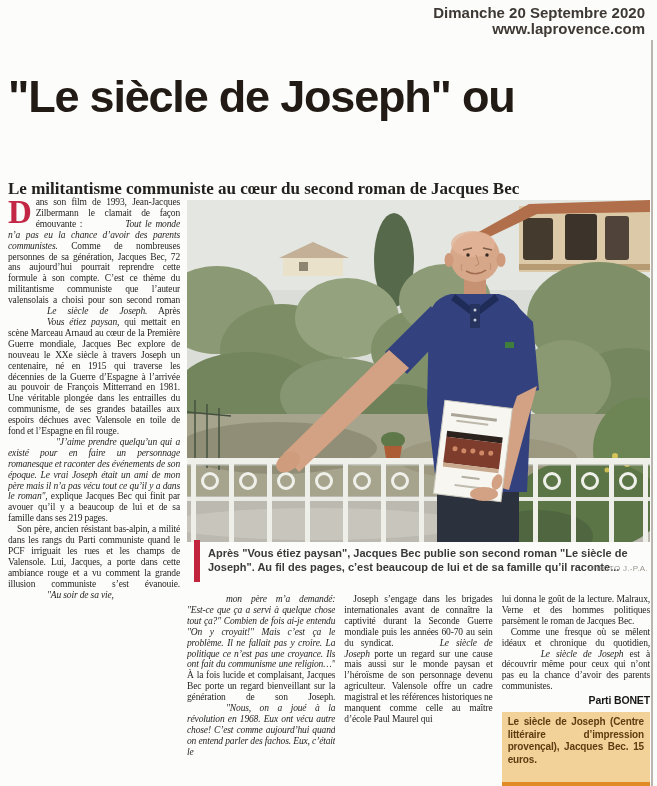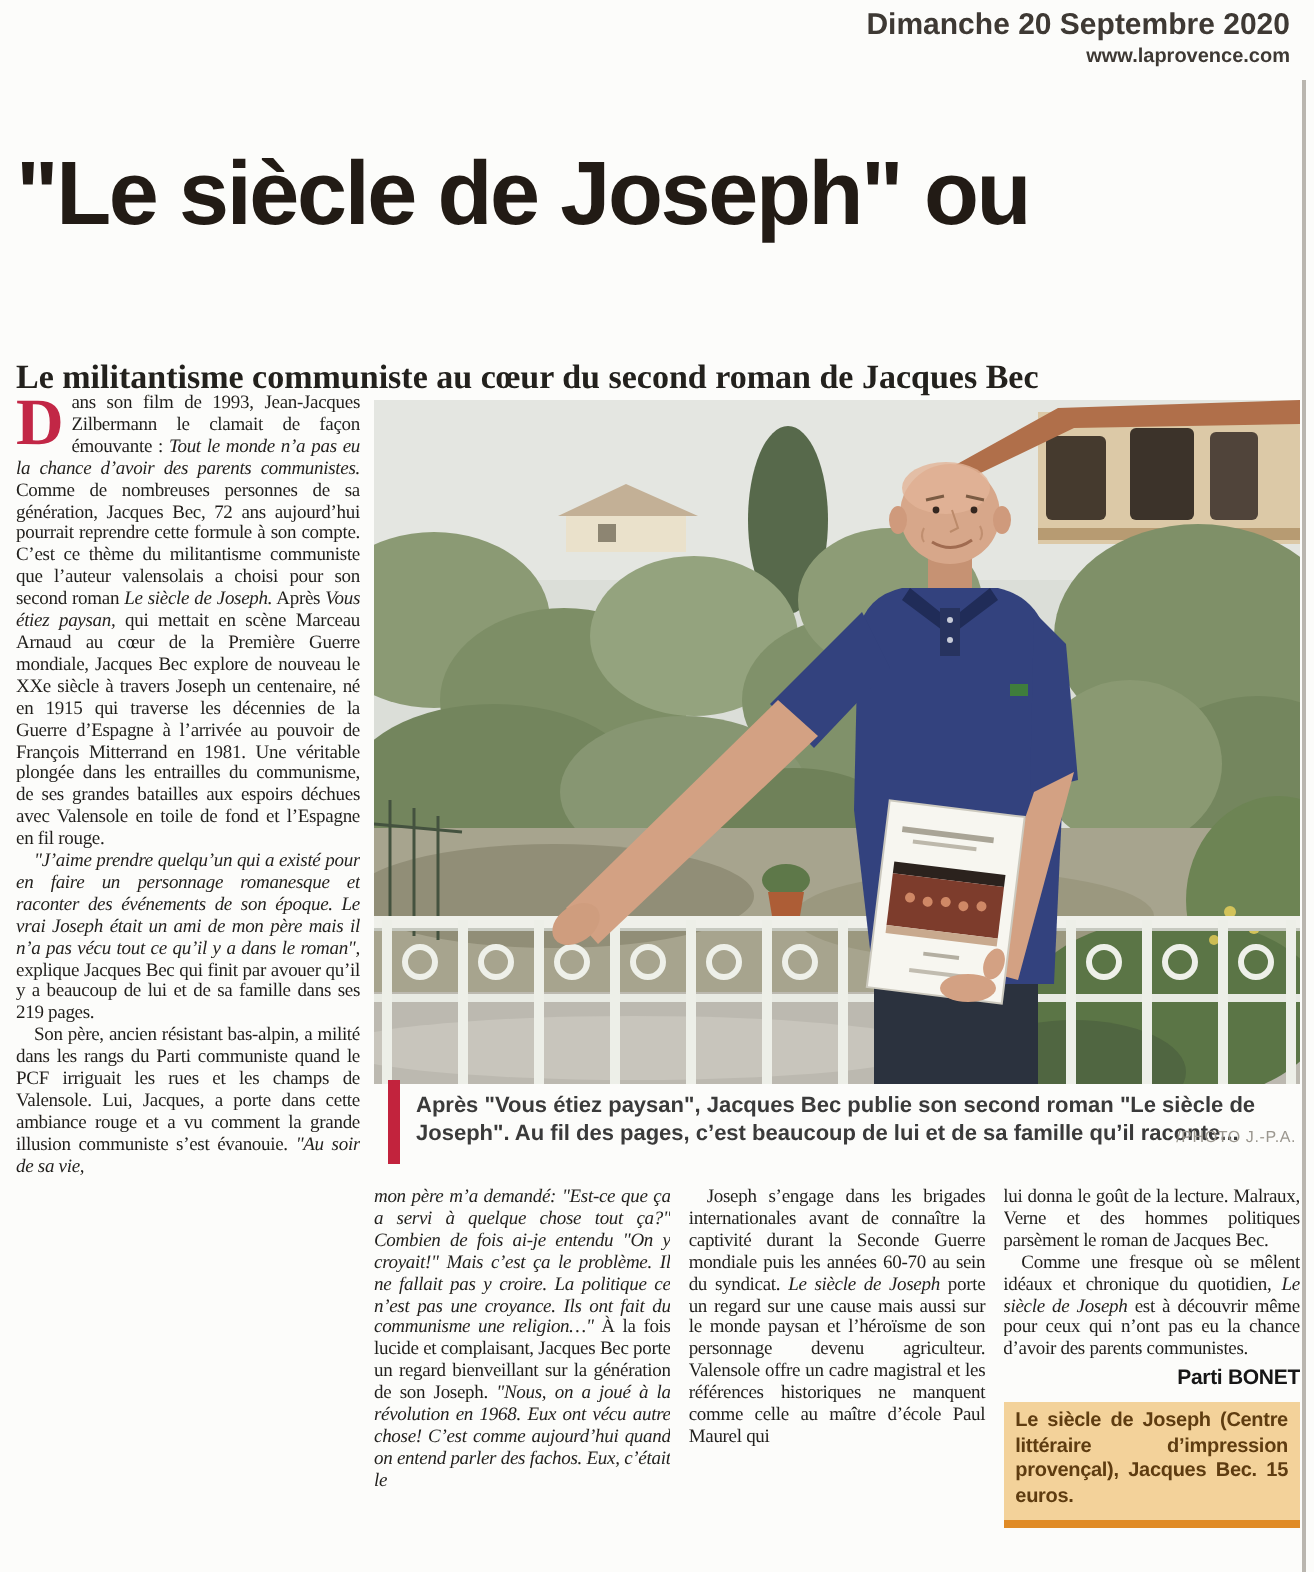--- a/index.html
+++ b/index.html
@@ -4,35 +4,35 @@
 <style>
   html,body { margin:0; padding:0; background:#ffffff; }
   .page {
     position:relative; width:657px; height:786px; overflow:hidden;
     background:#fcfcfa; font-family:"Liberation Serif", serif;
   }
   
   .masthead { position:absolute; top:4px; right:12px; text-align:right;
     font-family:"Liberation Sans", sans-serif; color:#3e3934; }
   .masthead .date { font-size:15px; font-weight:bold; line-height:17px; }
-  .masthead .url  { font-size:10px; font-weight:bold; line-height:15px; }
+  .masthead .url  { font-size:15px; font-weight:bold; line-height:15px; }
 
   
   .headline { position:absolute; top:40px; left:8px; width:644px;
     font-family:"Liberation Sans", sans-serif; font-weight:bold;
     font-size:45px; line-height:54px; letter-spacing:-1.2px; color:#221b15; }
   .subtitle { position:absolute; top:163px; left:8px; width:644px;
     font-size:17px; line-height:24px; color:#23211d; }
 
   
   .body-text { font-size:9.5px; line-height:10.9px; letter-spacing:-0.15px;
     text-align:justify; color:#211f1c; }
   .body-text p { margin:0; }
   .body-text p.ind { text-indent:9px; }
-  .it { font-style:italic; }
+  .it { font-style:italic;margin-left:39px; }
   .dropcap { float:left; font-weight:bold; font-size:33px; line-height:28px;
     color:#c22746; margin:1px 4px 0 0; }
 
   .col1 { position:absolute; left:8px; top:197px; width:172px; height:586px; overflow:hidden; }
 
   
   .photo { position:absolute; left:187px; top:200px; width:463px; height:342px; }
   .photo svg { display:block; }
 
   
@@ -45,21 +45,21 @@
     font-family:"Liberation Sans", sans-serif; font-weight:normal;
     font-size:8px; color:#9b978f; letter-spacing:0.3px;margin-left:48px; }
 
   
   .cols { position:absolute; left:187px; top:594px; width:463px; height:192px;
     display:flex; gap:9px; }
   .cols .col { flex:1 1 0; overflow:hidden; }
   .byline { text-align:right; font-family:"Liberation Sans", sans-serif;
     font-weight:bold; font-size:10.5px; color:#161616; margin-top:3px; }
   .book-box { margin-top:6px; background:#f3d29a; border-bottom:4px solid #e08b26;
-    padding:4px 6px 5px; font-family:"Liberation Sans", sans-serif; font-weight:bold;
+    padding:4px 6px 16px; font-family:"Liberation Sans", sans-serif; font-weight:bold;
     font-size:10px; line-height:12.5px; color:#5e3c10; }
 
   .page-edge { position:absolute; right:4px; top:40px; width:2px; height:746px;
     background:#bab6af; }
 </style>
 </head>
 <body>
 
 <div class="page">
 

